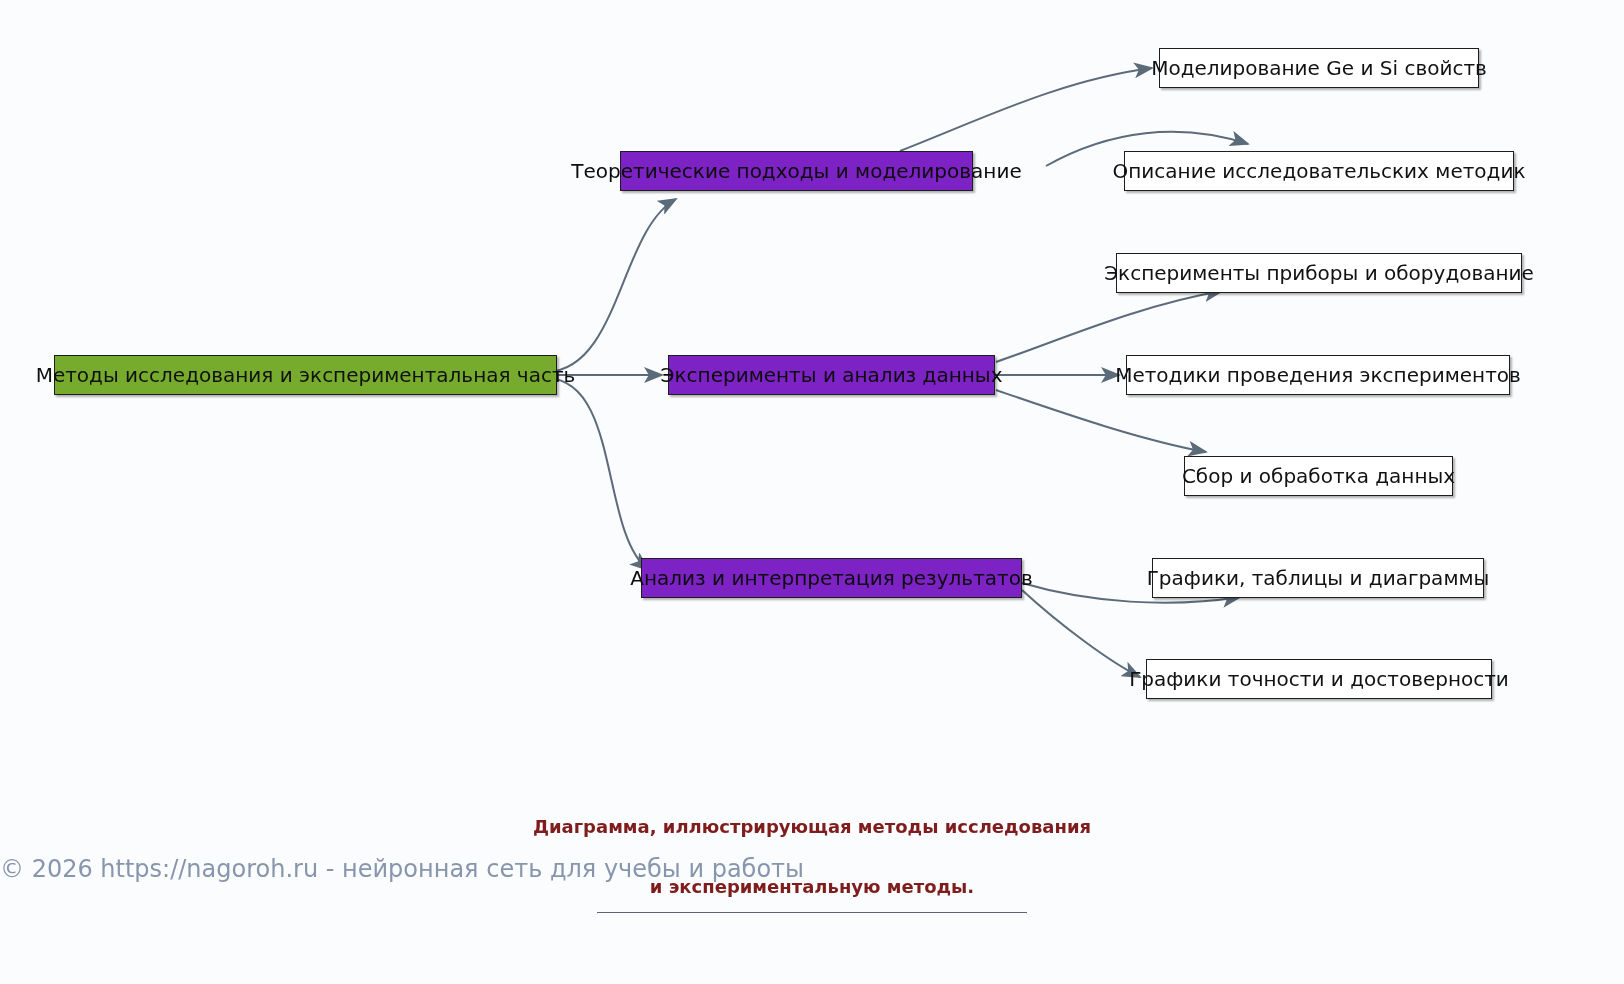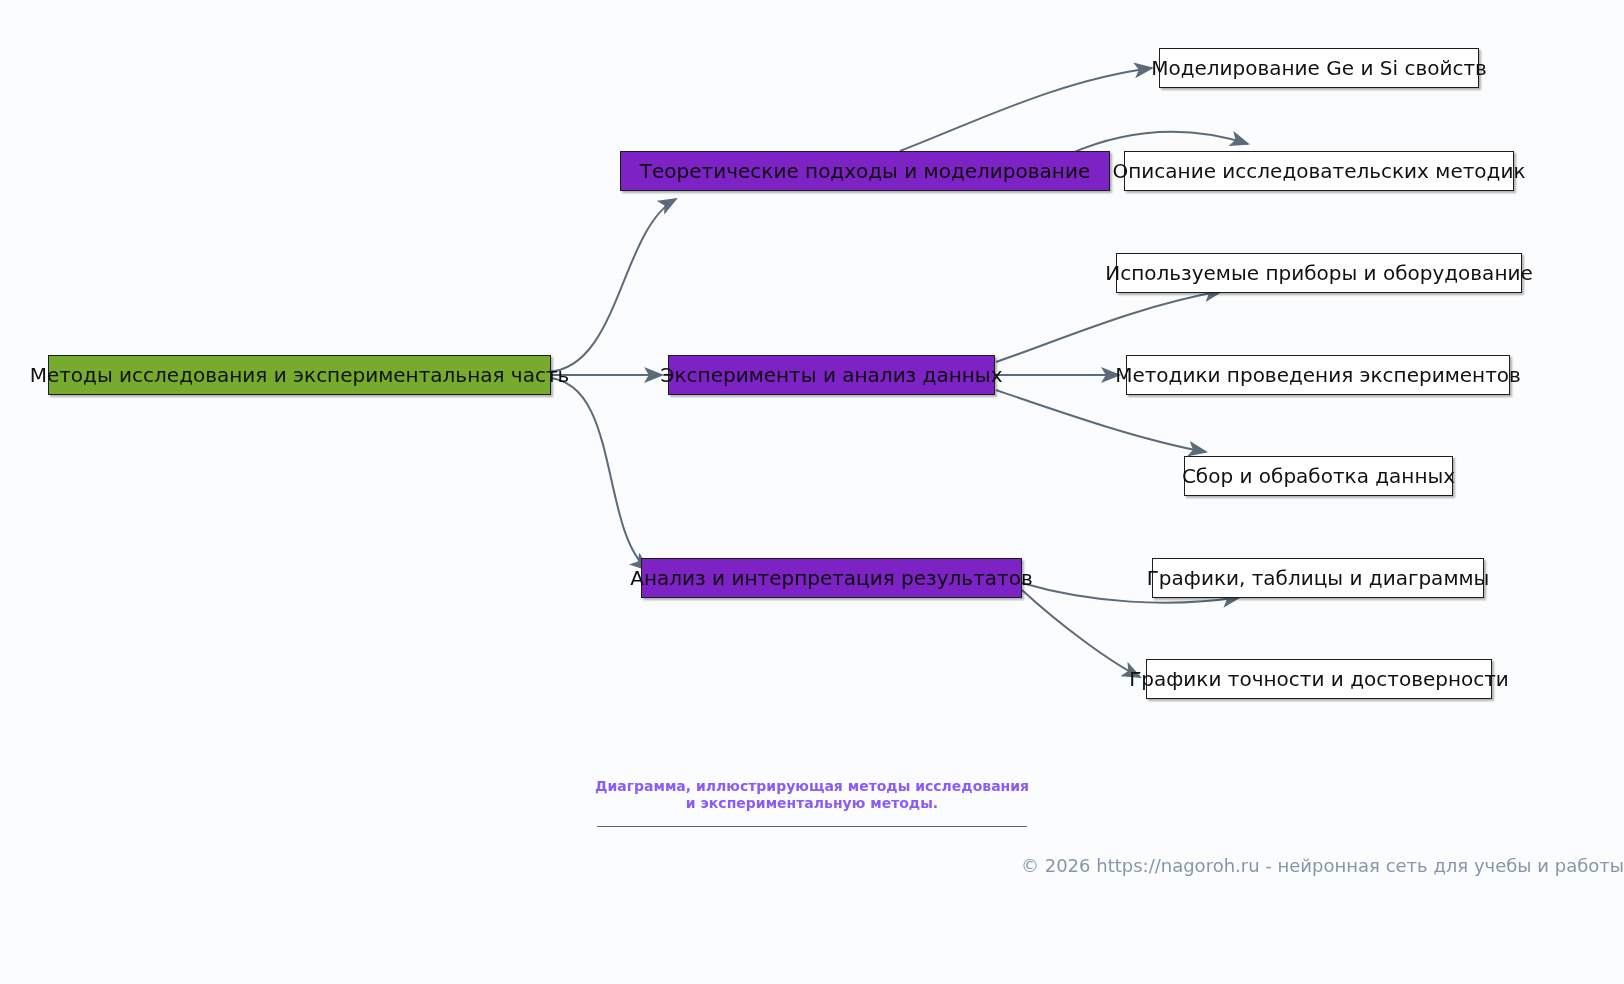--- a/index.html
+++ b/index.html
@@ -64,38 +64,39 @@
   #caption-block {
     position: absolute;
     left: 0;
     right: 0;
     top: 778px;
     text-align: center;
   }
   .caption-line {
     font-family: "DejaVu Sans", sans-serif;
     font-weight: bold;
-    font-size: 14px;
-    color: #8b5cf6;
+    font-size: 18px;
+    color: #7f1d1d;
     line-height: 1.22;
+    margin-top: 38px;
   }
   #caption-divider {
     width: 430px;
     height: 0;
     margin: 14px auto 0 auto;
     border-top: 1.4px solid #5a6576;
   }
   #footer-copyright {
     position: absolute;
     left: 0;
     right: 0;
     top: 855px;
-    text-align: right;
+    text-align: left;
     font-family: "DejaVu Sans", sans-serif;
-    font-size: 18px;
+    font-size: 24px;
     color: #8795ad;
   }
 </style>
 </head>
 <body>
 
 <div id="diagram-root">
 
   <svg id="edge-layer" viewBox="0 0 1624 984" xmlns="http://www.w3.org/2000/svg">
     <defs>
@@ -111,37 +112,37 @@
         <path d="M 1046,166 C 1110,130 1180,122 1248,144" fill="none" stroke="#5c6b7a" stroke-width="2" marker-end="url(#arrowhead)"></path>
         <path d="M 996,362 C 1060,340 1140,305 1222,291" fill="none" stroke="#5c6b7a" stroke-width="2" marker-end="url(#arrowhead)"></path>
         <path d="M 996,375 C 1040,375 1070,375 1119,375" fill="none" stroke="#5c6b7a" stroke-width="2" marker-end="url(#arrowhead)"></path>
         <path d="M 996,390 C 1060,412 1140,440 1206,452" fill="none" stroke="#5c6b7a" stroke-width="2" marker-end="url(#arrowhead)"></path>
         <path d="M 1022,583 C 1090,603 1170,608 1240,597" fill="none" stroke="#5c6b7a" stroke-width="2" marker-end="url(#arrowhead)"></path>
         <path d="M 1022,590 C 1060,625 1110,662 1140,677" fill="none" stroke="#5c6b7a" stroke-width="2" marker-end="url(#arrowhead)"></path>
       </g>
   </svg>
 
   <div id="node-layer">
-      <div class="node node-root" style="left: 48px; top: 355px; width: 503px; height: 40px; background: rgb(118, 171, 46);">
+      <div class="node node-root" style="left: 54px; top: 355px; width: 503px; height: 40px; background: rgb(118, 171, 46);">
         <span class="node-label">Методы исследования и экспериментальная часть</span>
       </div>
-      <div class="node node-branch" style="left: 620px; top: 151px; width: 490px; height: 40px; background: rgb(125, 34, 196);">
+      <div class="node node-branch" style="left: 620px; top: 151px; width: 353px; height: 40px; background: rgb(125, 34, 196);">
         <span class="node-label">Теоретические подходы и моделирование</span>
       </div>
       <div class="node node-leaf" style="left: 1159px; top: 48px; width: 320px; height: 40px; background: rgb(255, 255, 255);">
         <span class="node-label">Моделирование Ge и Si свойств</span>
       </div>
       <div class="node node-leaf" style="left: 1124px; top: 151px; width: 390px; height: 40px; background: rgb(255, 255, 255);">
         <span class="node-label">Описание исследовательских методик</span>
       </div>
       <div class="node node-branch" style="left: 668px; top: 355px; width: 327px; height: 40px; background: rgb(125, 34, 196);">
         <span class="node-label">Эксперименты и анализ данных</span>
       </div>
       <div class="node node-leaf" style="left: 1116px; top: 253px; width: 406px; height: 40px; background: rgb(255, 255, 255);">
-        <span class="node-label">Используемые приборы и оборудование</span>
+        <span class="node-label">Эксперименты приборы и оборудование</span>
       </div>
       <div class="node node-leaf" style="left: 1126px; top: 355px; width: 384px; height: 40px; background: rgb(255, 255, 255);">
         <span class="node-label">Методики проведения экспериментов</span>
       </div>
       <div class="node node-leaf" style="left: 1184px; top: 456px; width: 269px; height: 40px; background: rgb(255, 255, 255);">
         <span class="node-label">Сбор и обработка данных</span>
       </div>
       <div class="node node-branch" style="left: 641px; top: 558px; width: 381px; height: 40px; background: rgb(125, 34, 196);">
         <span class="node-label">Анализ и интерпретация результатов</span>
       </div>

